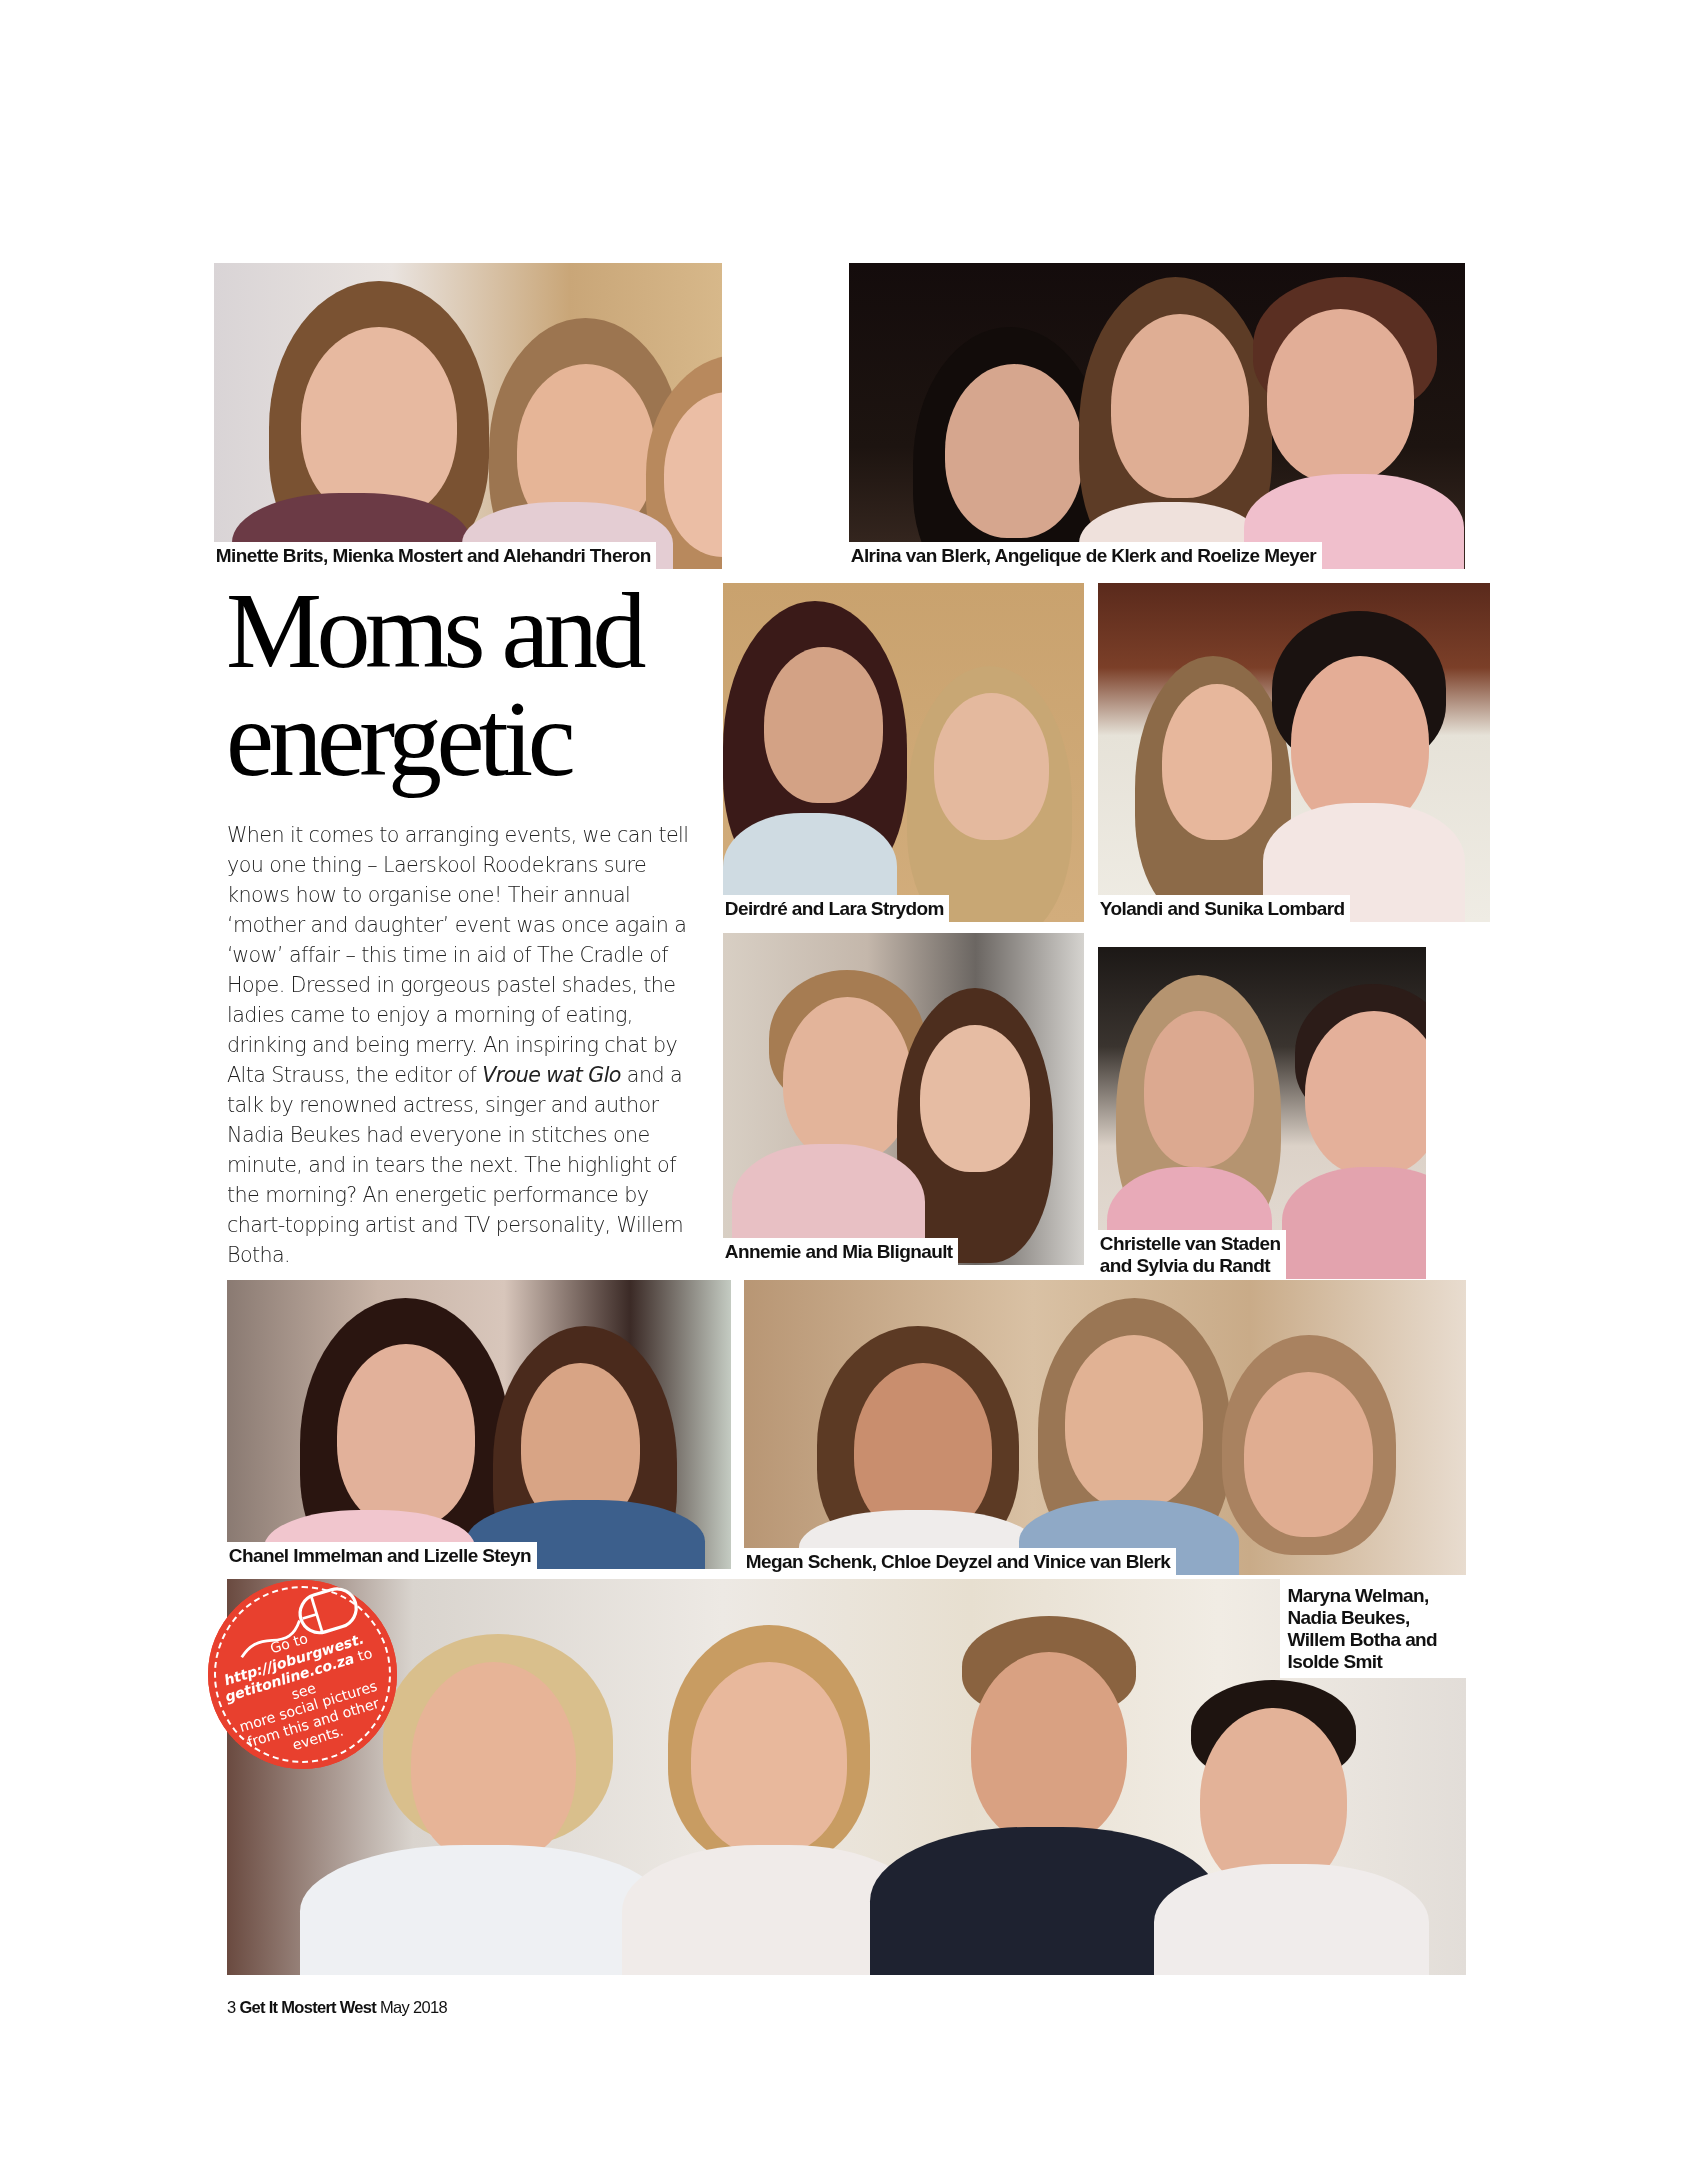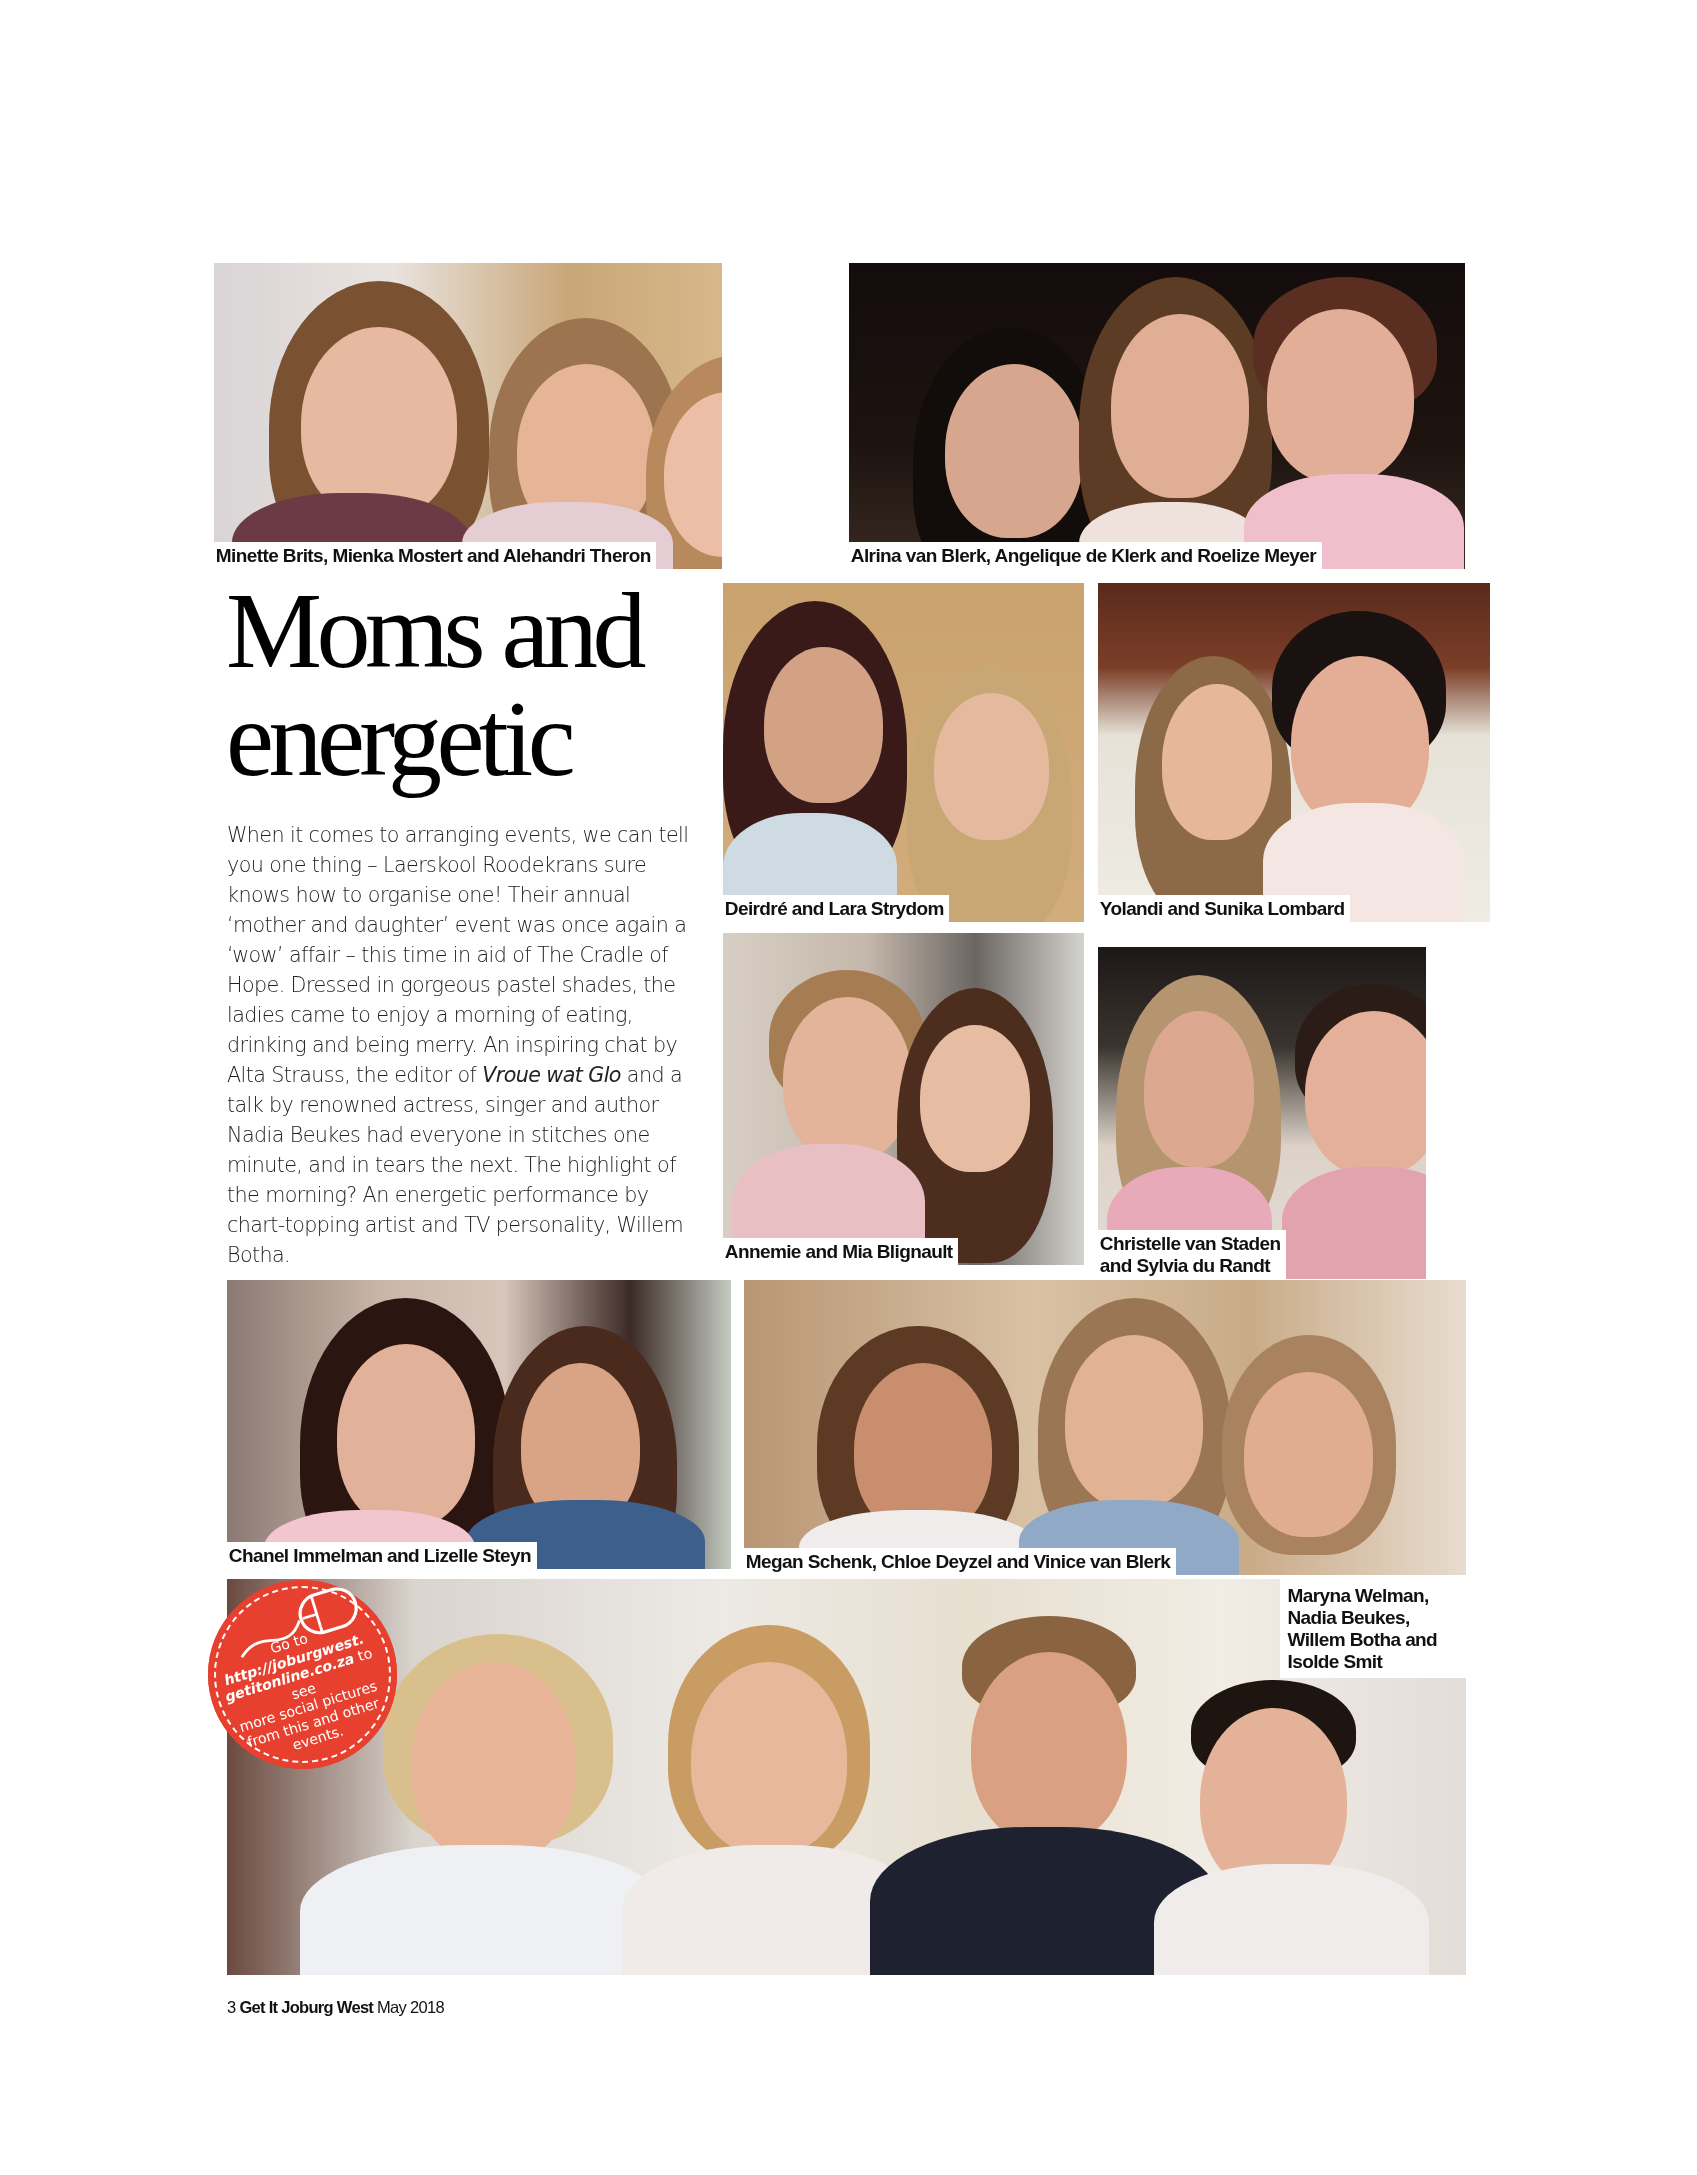--- a/index.html
+++ b/index.html
@@ -187,16 +187,16 @@
     <b>http://joburgwest.</b><br>
     <b>getitonline.co.za</b><span> to see</span><br>
     <span>more social pictures</span><br>
     <span>from this and other</span><br>
     <span>events.</span>
   </div>
 </div>
 
 <div class="footer">
   <span>3</span>
-  <span class="brand">Get It Joburg West</span>
+  <span class="brand">Get It Mostert West</span>
   <span>May 2018</span>
 </div>
 
 
 </body></html>

